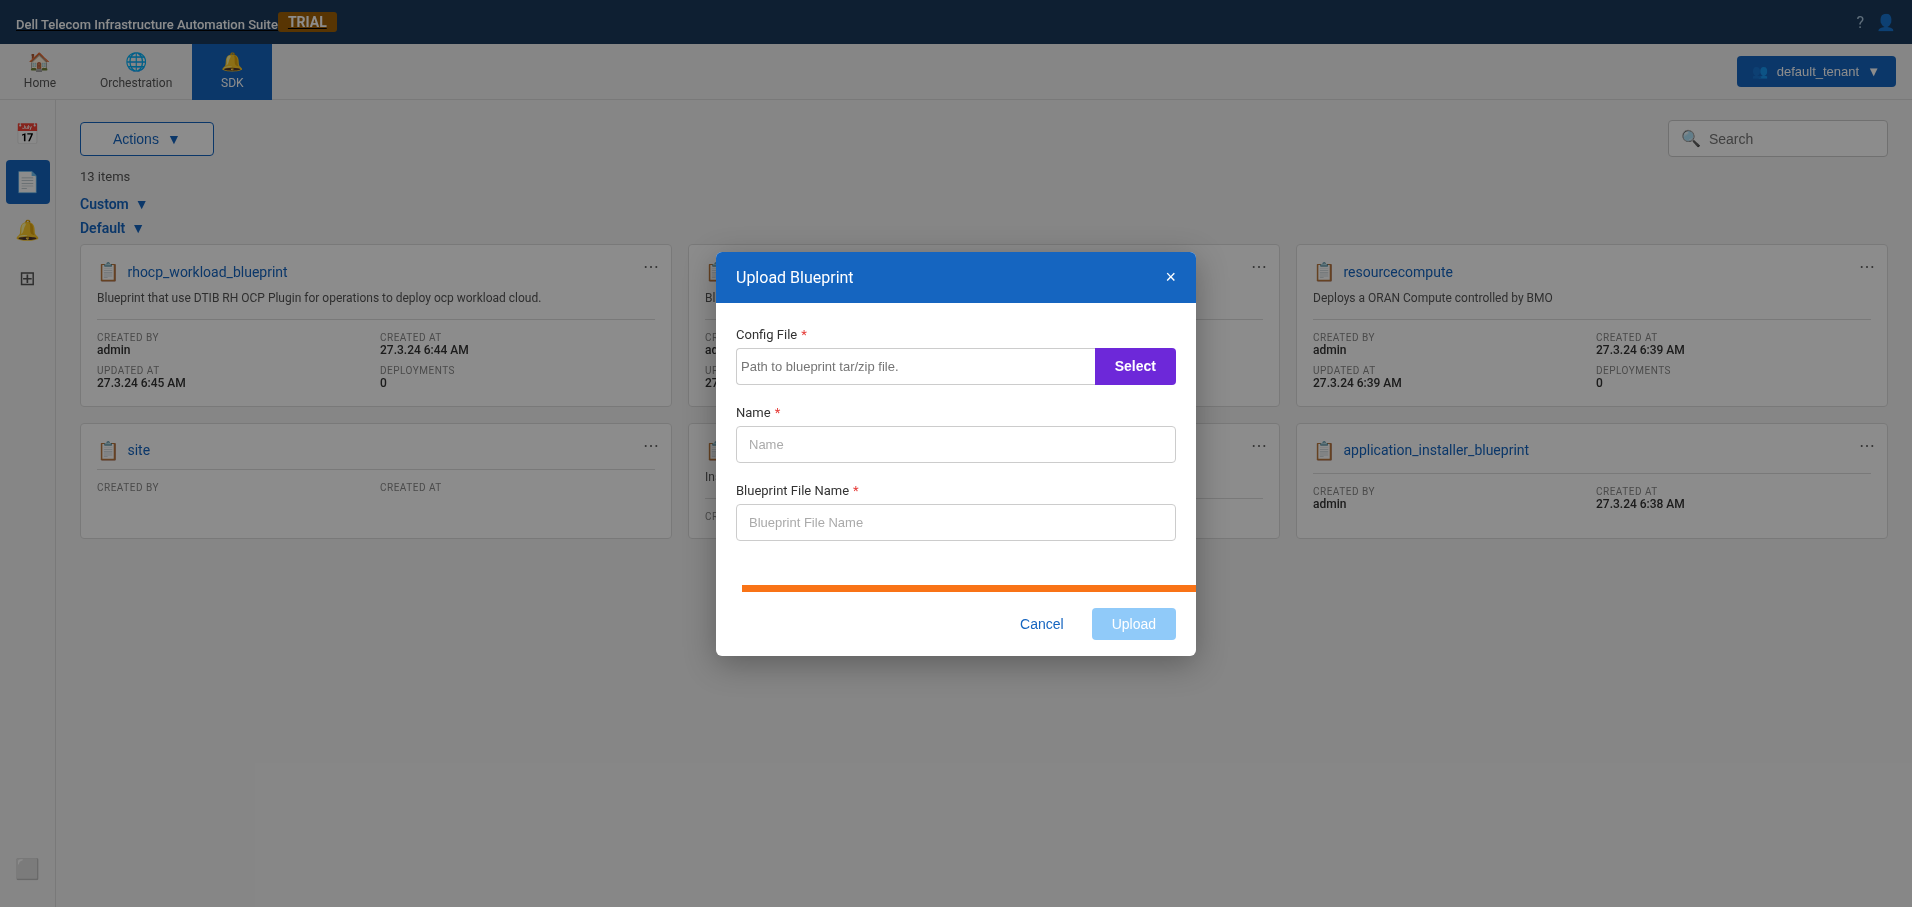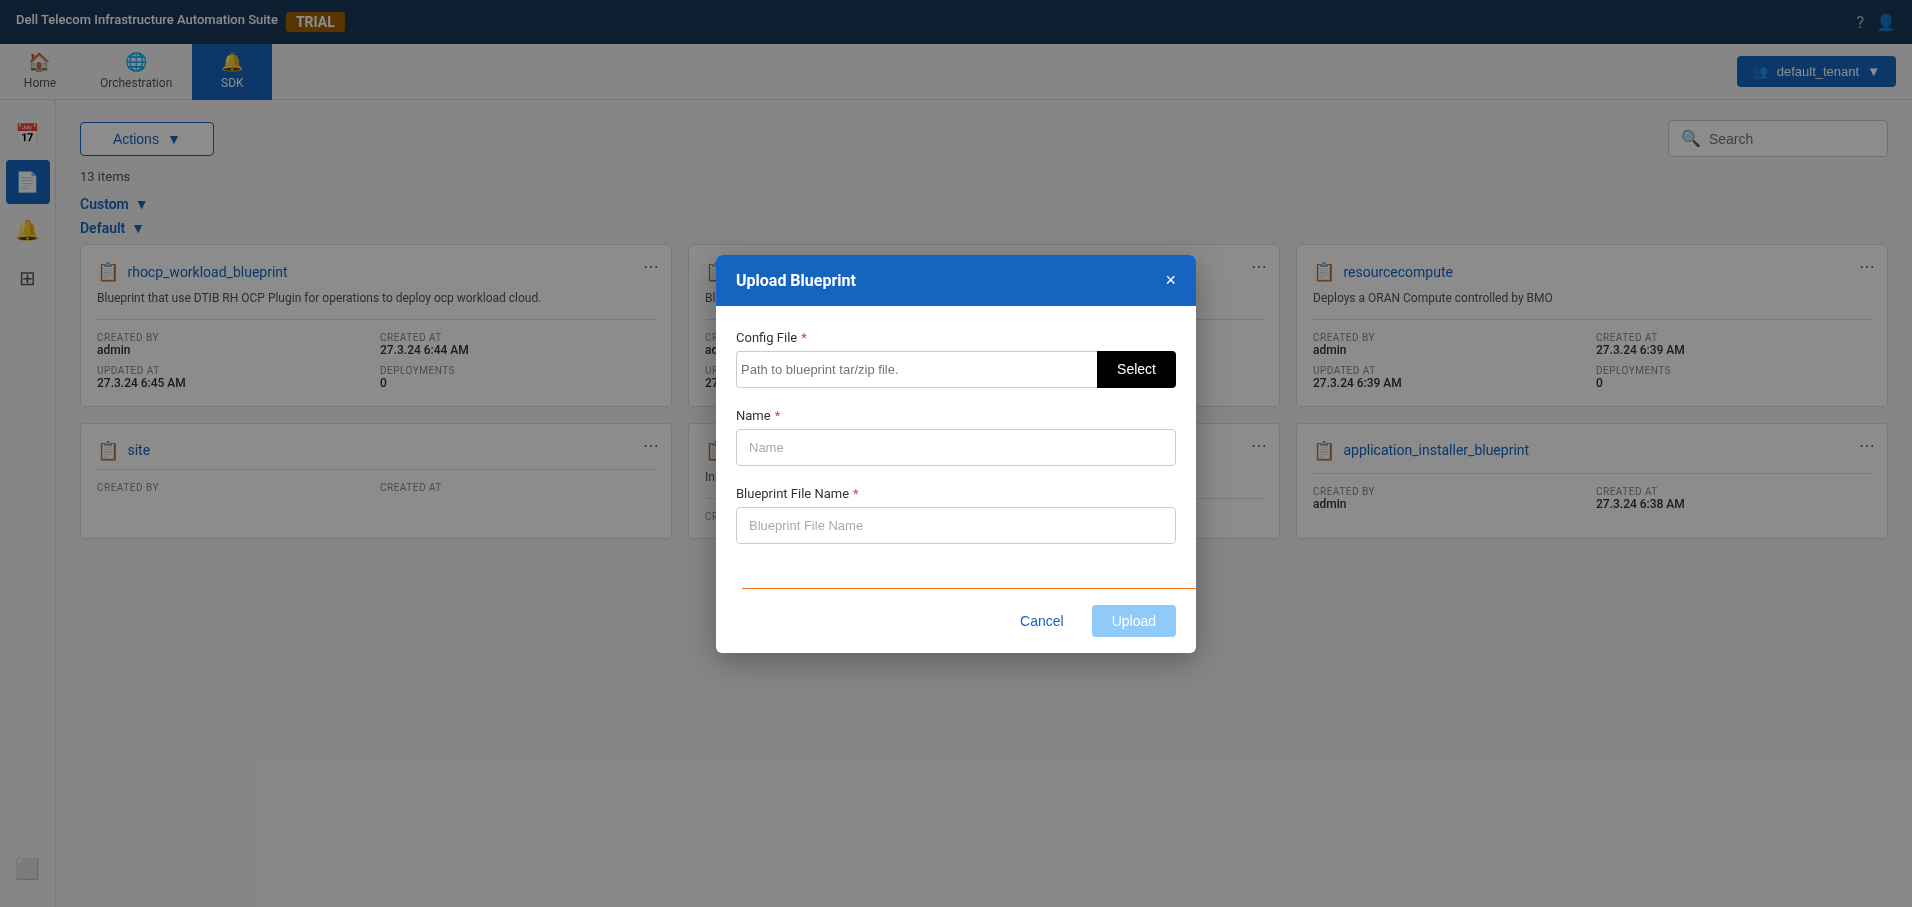--- a/index.html
+++ b/index.html
@@ -12,22 +12,23 @@
       display: flex;
       align-items: center;
       justify-content: space-between;
       padding: 0 16px;
       position: fixed;
       top: 0; left: 0; right: 0;
       z-index: 100;
     }
     .top-bar-left {
       display: flex;
-      align-items: flex-start;
-      gap: 8px;
+      align-items: flex-end;
+      gap: 0;
+      text-decoration: underline;
     }
     .top-bar-title {
       color: white;
       font-size: 13px;
       font-weight: 500;
     }
     .trial-badge {
       background: #a16207;
       color: white;
       font-size: 14px;
@@ -297,21 +298,21 @@
     .modal-header {
       background: #1565c0;
       color: white;
       padding: 16px 20px;
       display: flex;
       align-items: center;
       justify-content: space-between;
     }
     .modal-title {
       font-size: 16px;
-      font-weight: 700;
+      font-weight: 400;
     }
     .modal-close {
       background: none;
       border: none;
       color: white;
       font-size: 18px;
       cursor: pointer;
       line-height: 1;
     }
     .modal-body {
@@ -340,47 +341,47 @@
       border: 1px solid #ccc;
       border-right: none;
       border-radius: 4px 0 0 4px;
       padding: 10px 4px;
       font-size: 13px;
       color: #aaa;
       outline: none;
       background: white;
     }
     .select-btn {
-      background: #000000;
+      background: #6d28d9;
       color: white;
       border: none;
       padding: 10px 20px;
       border-radius: 0 4px 4px 0;
       cursor: pointer;
       font-size: 14px;
-      font-weight: 400;
+      font-weight: 700;
     }
     .text-input {
       width: 100%;
       border: 1px solid #ccc;
       border-radius: 4px;
       padding: 10px 12px;
       font-size: 13px;
       outline: none;
       color: #333;
     }
     .text-input::placeholder {
       color: #aaa;
     }
     .modal-footer {
       padding: 16px 20px;
       display: flex;
       justify-content: flex-end;
       gap: 12px;
-      border-top: 1px solid #f97316;
+      border-top: 7px solid #f97316;
       margin-left: 26px;
     }
     .cancel-btn {
       background: none;
       border: none;
       color: #1565c0;
       font-size: 14px;
       cursor: pointer;
       padding: 8px 16px;
     }

